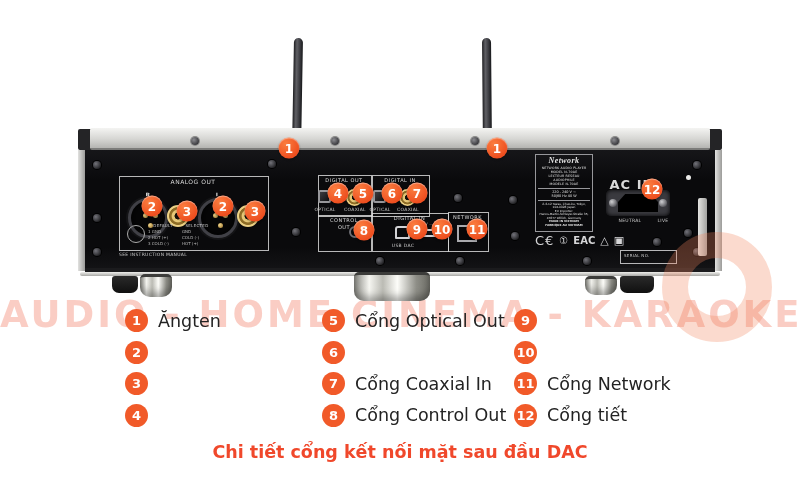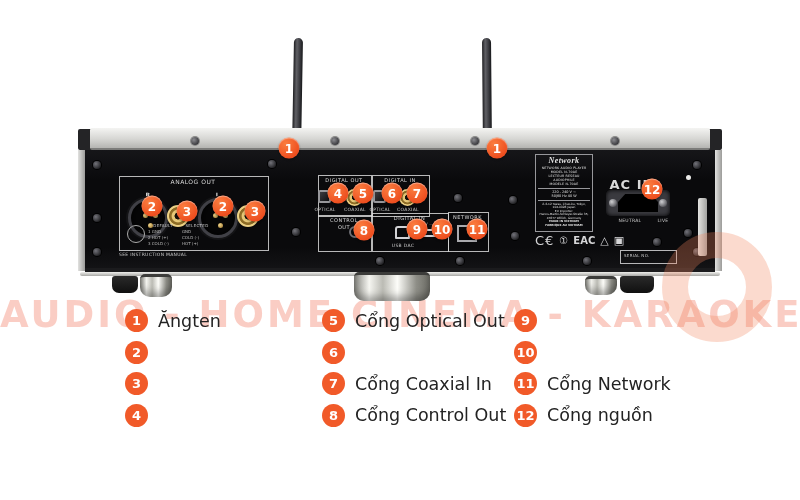--- a/index.html
+++ b/index.html
@@ -336,17 +336,18 @@
     </div>
     <div class="leg-item">
       <div class="leg-num">10</div>
     </div>
     <div class="leg-item">
       <div class="leg-num">11</div>
       <div class="leg-label">Cổng Network</div>
     </div>
     <div class="leg-item">
       <div class="leg-num">12</div>
-      <div class="leg-label">Cổng nguồn</div>
+      <div class="leg-label">Cổng tiết</div>
     </div>
   </div>
 
+  <div class="caption">Chi tiết cổng kết nối mặt sau đầu DAC</div>
 </div>
 
 </body></html>

